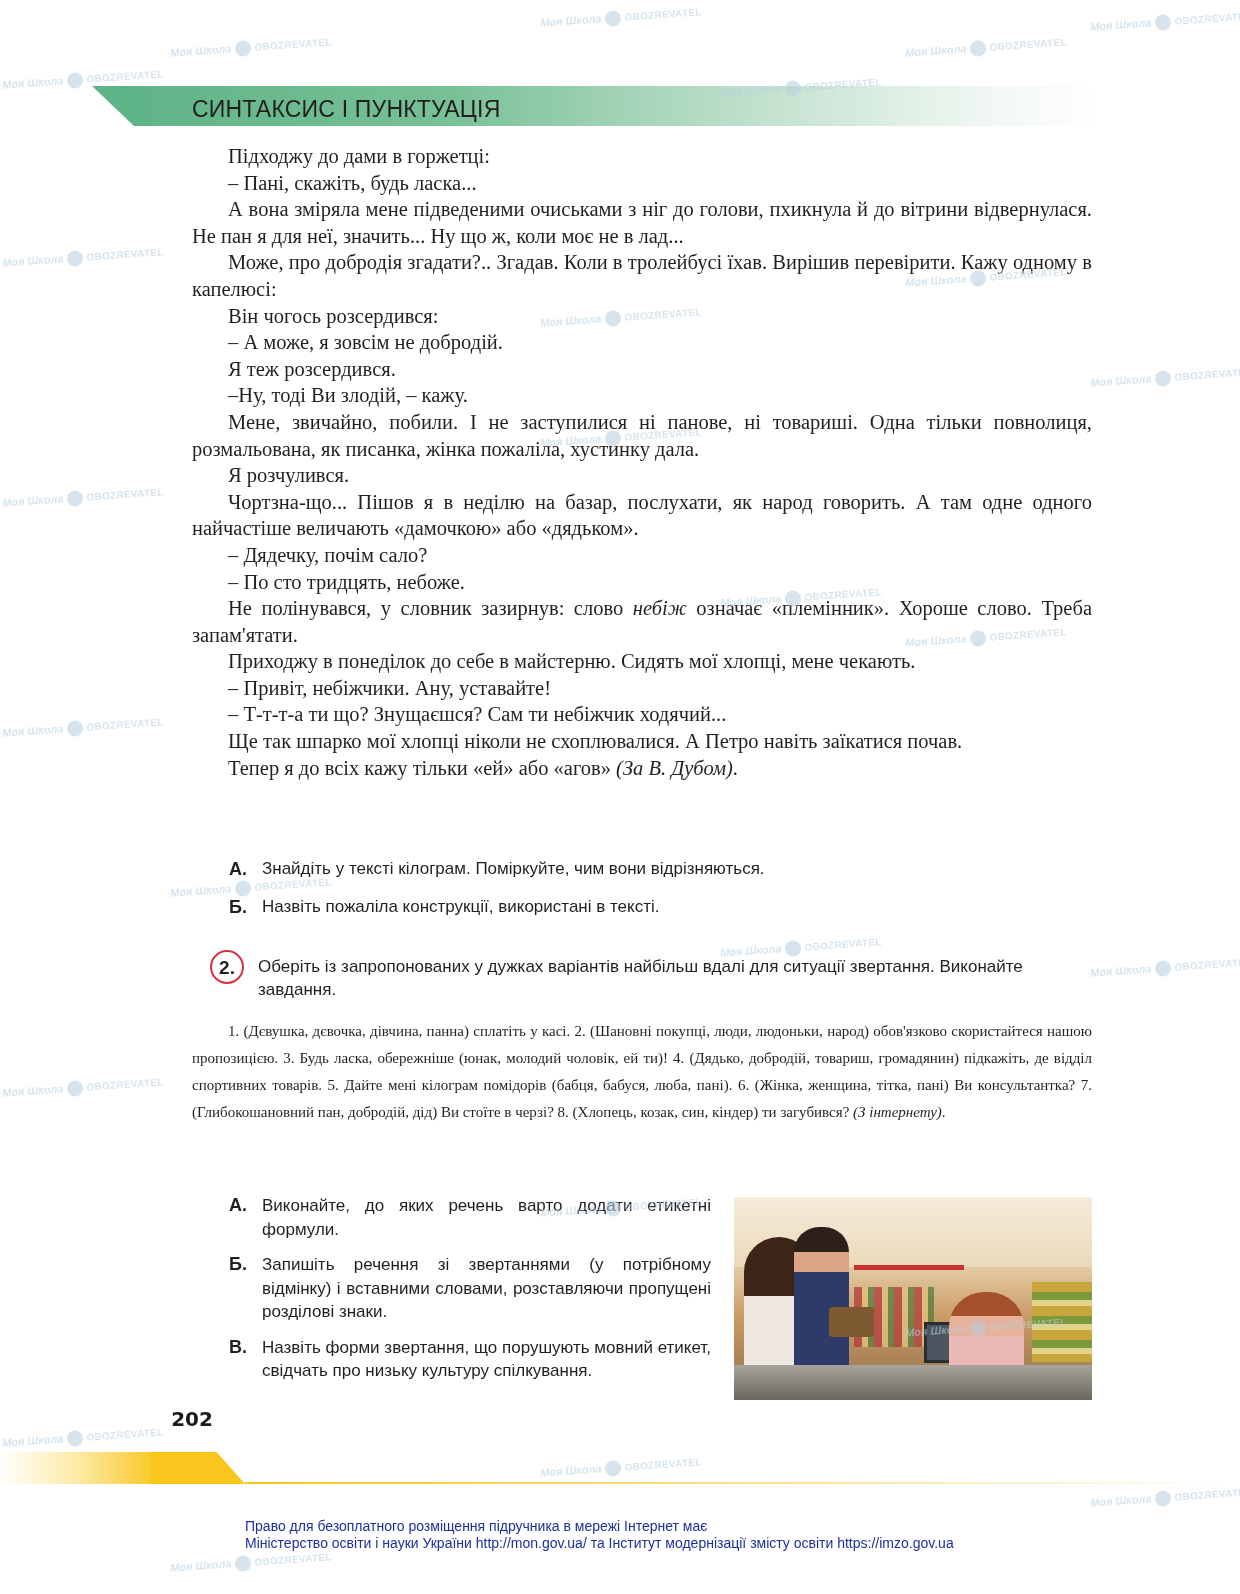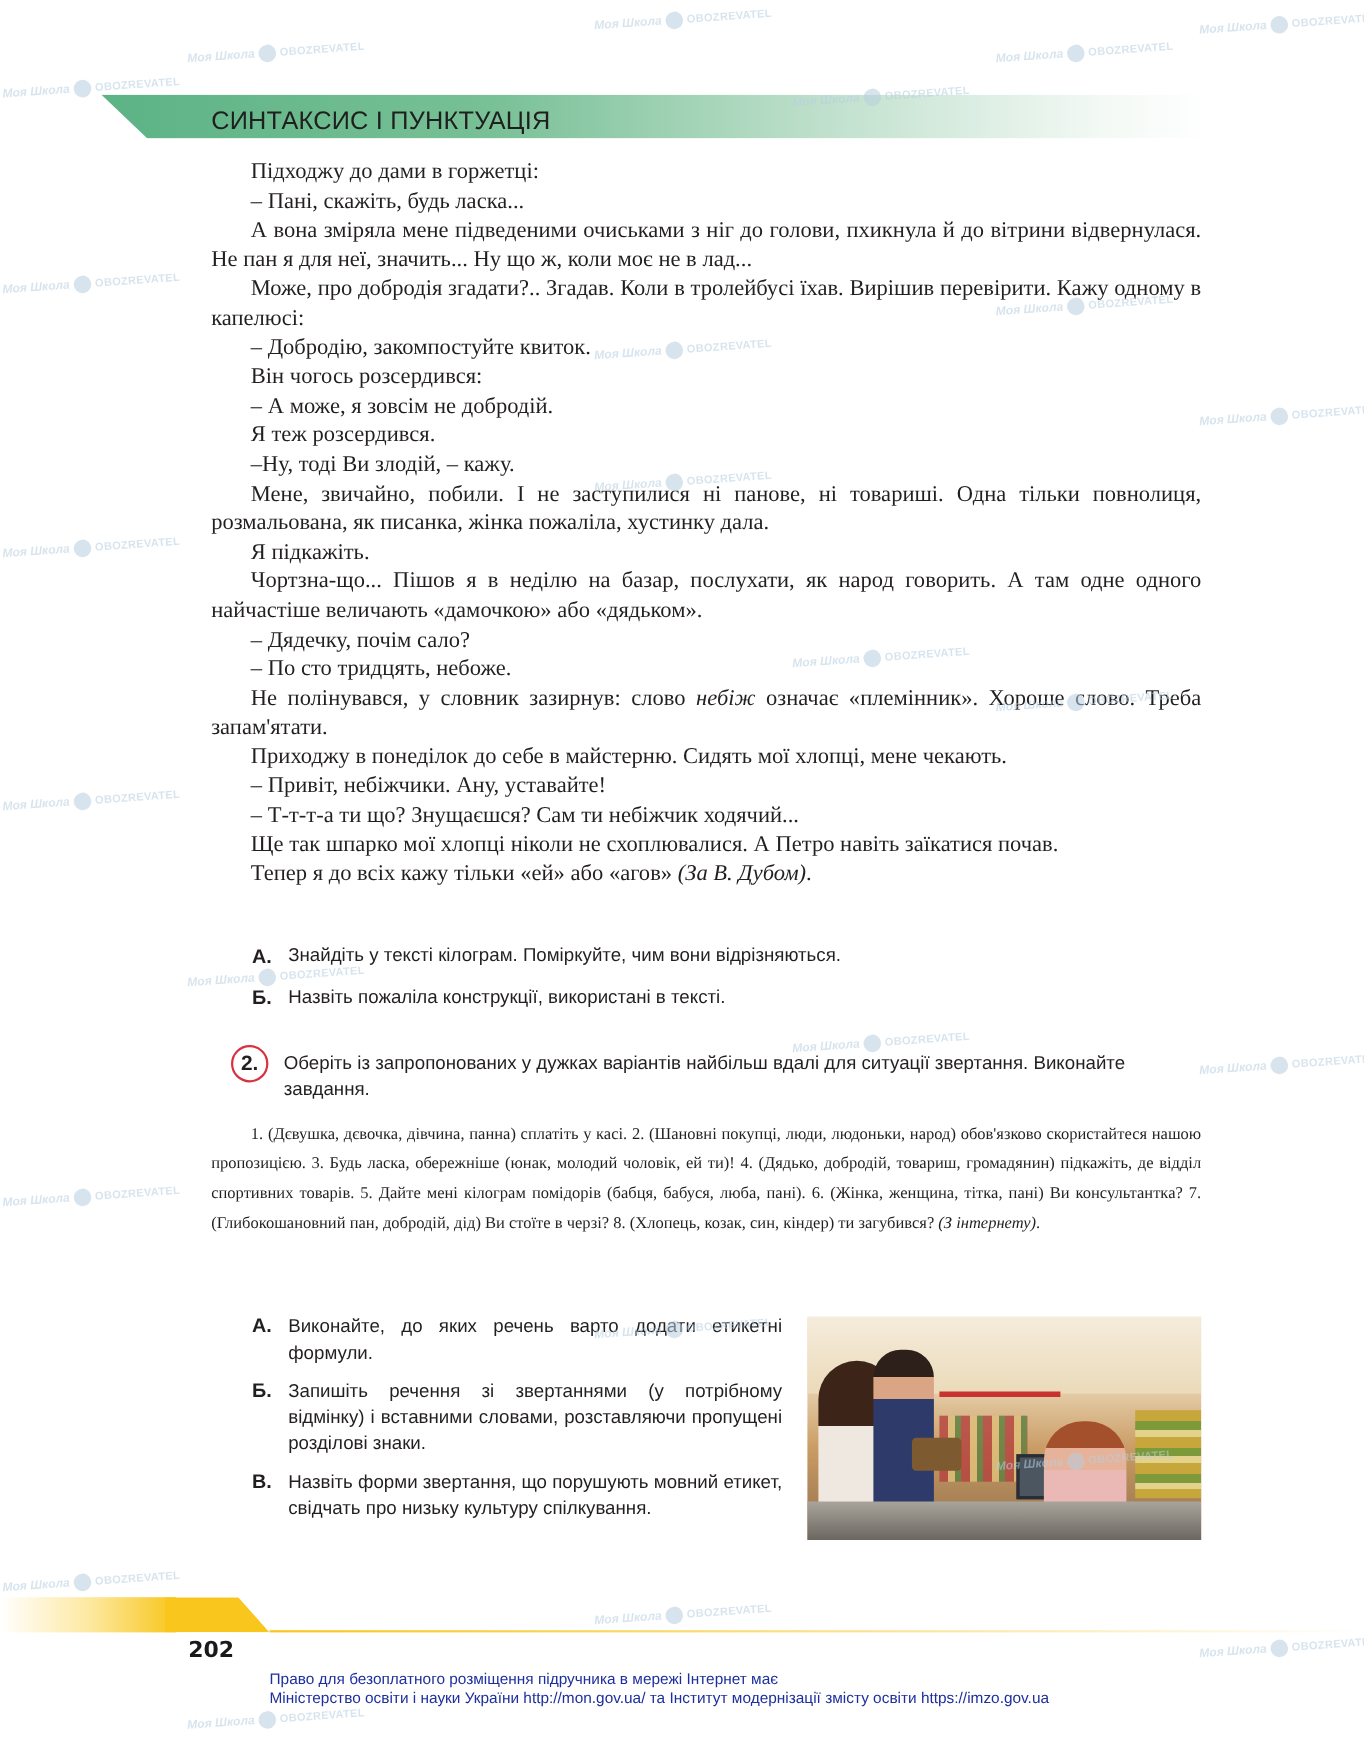--- a/index.html
+++ b/index.html
@@ -66,21 +66,21 @@
                 background:linear-gradient(180deg,#2d1f1a 0 14%,#d9a585 14% 25%,#2e3a6a 25%); }
   .photo .cashier { position:absolute; left:215px; top:95px; width:75px; height:110px; border-radius:35px 35px 0 0;
                     background:linear-gradient(180deg,#a4502c 0 22%,#e6b29a 22% 40%,#eab9b5 40%); }
   .photo .monitor { position:absolute; left:190px; top:125px; width:35px; height:35px; background:#4c5660;
                     border:3px solid #2a2e33; }
   .photo .basket { position:absolute; left:95px; top:110px; width:45px; height:30px; background:#7d5a2f; border-radius:4px; }
   .photo .counter { position:absolute; left:0; bottom:0; width:100%; height:35px; background:linear-gradient(180deg,#a9a49b,#6b6760); }
 
   .page-tab { position:absolute; left:150px; top:1452px; width:95px; height:32px; background:#f8c61c;
               clip-path:polygon(0 0,70% 0,100% 100%,0 100%); }
-  .page-num { position:absolute; left:158px; top:1484px; width:68px; height:30px; background:#ffffff;
+  .page-num { position:absolute; left:158px; top:1404px; width:68px; height:30px; background:#ffffff;
               border-radius:15px 15px 0 0; font-family:"DejaVu Sans",sans-serif; font-weight:bold; font-size:20px;
               text-align:center; line-height:30px; color:#1a1a1a; z-index:2; }
   .page-tab-left { position:absolute; left:0; top:1452px; width:160px; height:32px;
                    background:linear-gradient(90deg,#ffffff 0%,#fde9a3 50%,#f8c61c 100%); }
   .footer-line { position:absolute; left:245px; top:1482px; width:995px; height:2px;
                  background:linear-gradient(90deg,#f8c61c,#fbe6a0 60%,#ffffff); }
 
   .copyright { position:absolute; left:245px; top:1518px; font-family:"Liberation Sans",sans-serif;
                font-size:14px; line-height:17px; color:#1d2f9e; }
 </style>
@@ -88,27 +88,26 @@
 <body>
 
 <div class="header-band"></div>
 <div class="header-title">СИНТАКСИС І ПУНКТУАЦІЯ</div>
 
 <div class="story">
   <p class="ind">Підходжу до дами в горжетці:</p>
   <p class="ind">– Пані, скажіть, будь ласка...</p>
   <p class="ind">А вона зміряла мене підведеними очиськами з ніг до голови, пхикнула й до вітрини відвернулася. Не пан я для неї, значить... Ну що ж, коли моє не в лад...</p>
   <p class="ind">Може, про добродія згадати?.. Згадав. Коли в тролейбусі їхав. Вирішив перевірити. Кажу одному в капелюсі:</p>
-  <p class="ind">– Добродію, закомпостуйте квиток.</p>
   <p class="ind">Він чогось розсердився:</p>
   <p class="ind">– А може, я зовсім не добродій.</p>
   <p class="ind">Я теж розсердився.</p>
   <p class="ind">–Ну, тоді Ви злодій, – кажу.</p>
   <p class="ind">Мене, звичайно, побили. І не заступилися ні панове, ні товариші. Одна тільки повнолиця, розмальована, як писанка, жінка пожаліла, хустинку дала.</p>
-  <p class="ind">Я підкажіть.</p>
+  <p class="ind">Я розчулився.</p>
   <p class="ind">Чортзна-що... Пішов я в неділю на базар, послухати, як народ говорить. А там одне одного найчастіше величають «дамочкою» або «дядьком».</p>
   <p class="ind">– Дядечку, почім сало?</p>
   <p class="ind">– По сто тридцять, небоже.</p>
   <p class="ind"><span>Не полінувався, у словник зазирнув: слово </span><em>небіж</em><span> означає «племінник». Хороше слово. Треба запам'ятати.</span></p>
   <p class="ind">Приходжу в понеділок до себе в майстерню. Сидять мої хлопці, мене чекають.</p>
   <p class="ind">– Привіт, небіжчики. Ану, уставайте!</p>
   <p class="ind">– Т-т-т-а ти що? Знущаєшся? Сам ти небіжчик ходячий...</p>
   <p class="ind">Ще так шпарко мої хлопці ніколи не схоплювалися. А Петро навіть заїкатися почав.</p>
   <p class="ind"><span>Тепер я до всіх кажу тільки «ей» або «агов» </span><em>(За В. Дубом)</em><span>.</span></p>
 </div>

